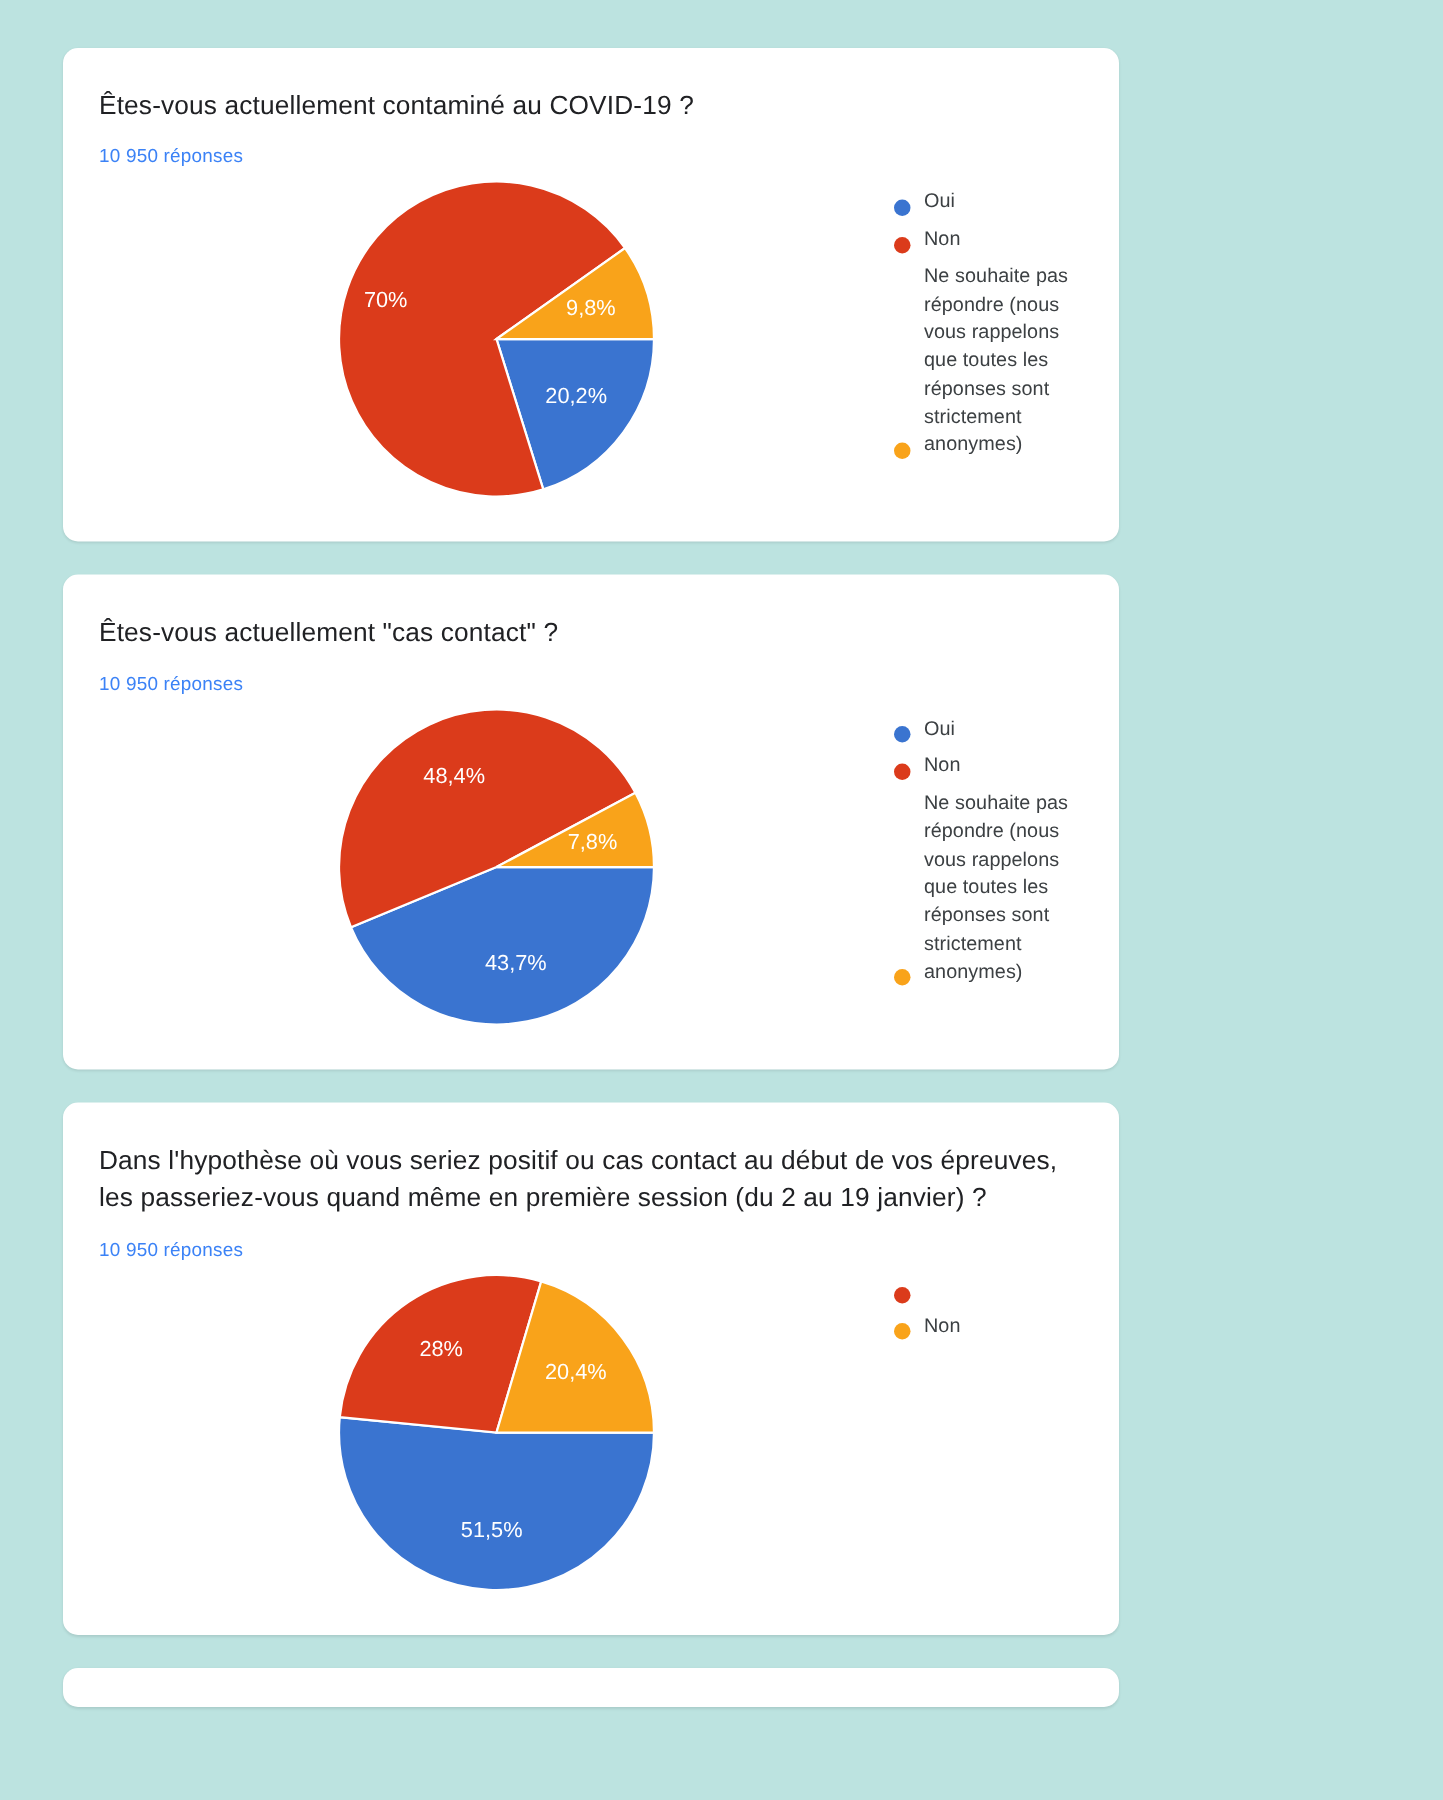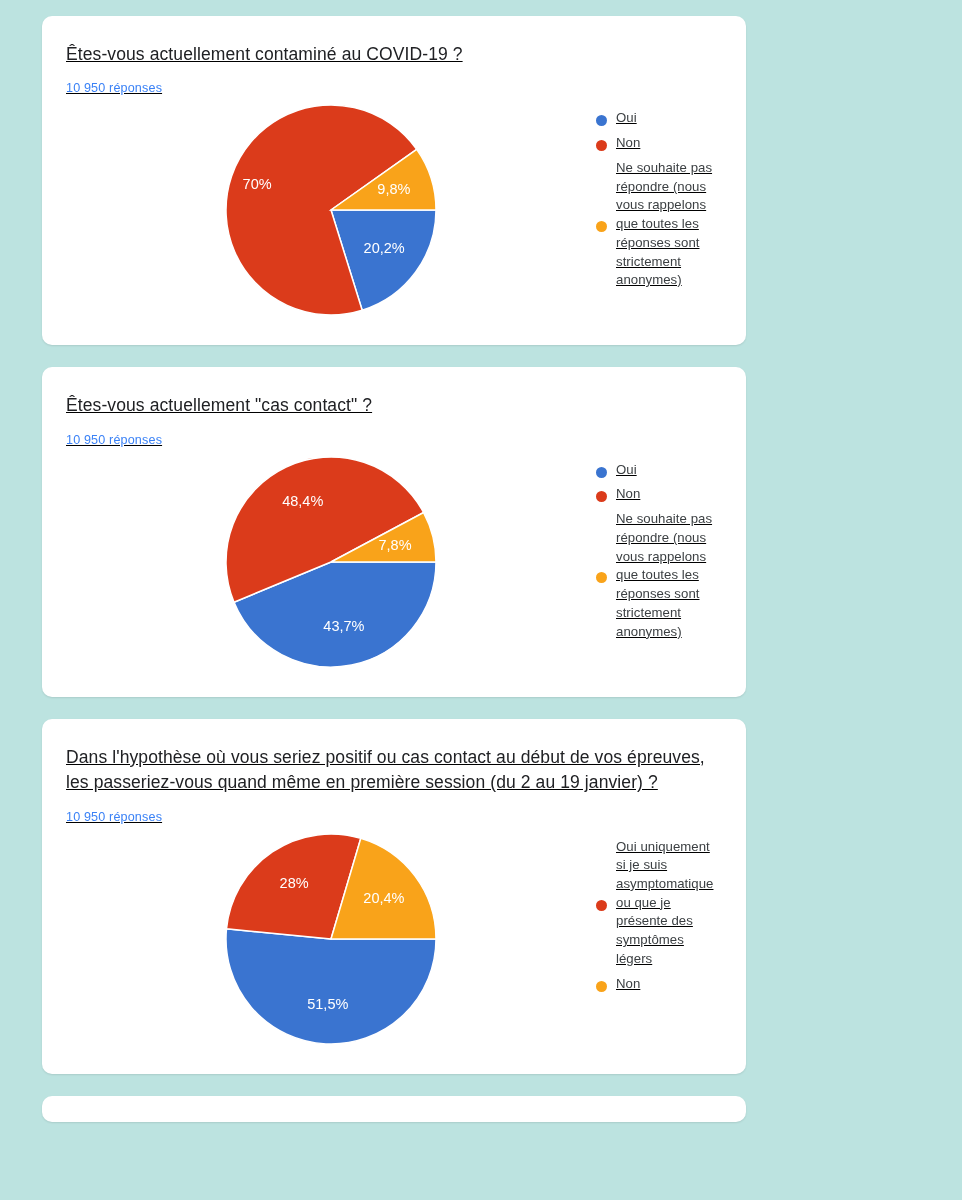--- a/index.html
+++ b/index.html
@@ -8,23 +8,22 @@
     background: #bce3e0;
   }
   body {
     width: 962px;
     min-height: 1200px;
     font-family: "Liberation Sans", sans-serif;
     -webkit-font-smoothing: antialiased;
   }
   .page {
     width: 788px;
-    padding-top: 16px;
+    padding-top: 32px;
     box-sizing: border-box;
-    text-decoration: underline;
   }
   .card {
     background: #ffffff;
     margin: 0 42px 22px 42px;
     border-radius: 10px;
     box-shadow: 0 1px 2px rgba(0,0,0,0.10);
     padding: 26px 28px 26px 24px;
     box-sizing: border-box;
   }
   .card.partial {
@@ -68,21 +67,21 @@
     fill: #ffffff;
     text-anchor: middle;
     dominant-baseline: middle;
   }
   .legend {
     flex: 1 1 auto;
     padding-top: 8px;
   }
   .legend-row {
     display: flex;
-    align-items: center;
+    align-items: flex-end;
     margin-bottom: 6px;
   }
   .legend-dot {
     width: 11px;
     height: 11px;
     border-radius: 50%;
     flex: 0 0 auto;
     margin-top: 4px;
     margin-right: 9px;
   }
@@ -169,21 +168,20 @@
               <path d="M 109 109 L 4.4985485791196 98.78008557132823 A 105 105 0 0 1 138.79786537904016 8.316897053911774 Z" fill="#db3b1b" stroke="#ffffff" stroke-width="1.5"></path>
               <path d="M 109 109 L 138.79786537904016 8.316897053911774 A 105 105 0 0 1 214 108.99999999999997 Z" fill="#f9a31a" stroke="#ffffff" stroke-width="1.5"></path>
               <text class="pie-label" x="105.784207414112" y="174.92161009899976">51,5%</text>
               <text class="pie-label" x="72.1276894603293" y="54.26031863934456">28%</text>
               <text class="pie-label" x="161.8780943748876" y="69.50434029819885">20,4%</text>
             </svg>
           </div>
           <div class="legend">
             <div class="legend-row">
               <span class="legend-dot" style="background: rgb(219, 59, 27);"></span>
-              <span class="legend-text">Oui uniquement si je suis asymptomatique ou que je présente des symptômes légers</span>
             </div>
             <div class="legend-row">
               <span class="legend-dot" style="background: rgb(249, 163, 26);"></span>
               <span class="legend-text">Non</span>
             </div>
           </div>
         </div>
       </div>
     </div>
   <div class="card partial"></div>

